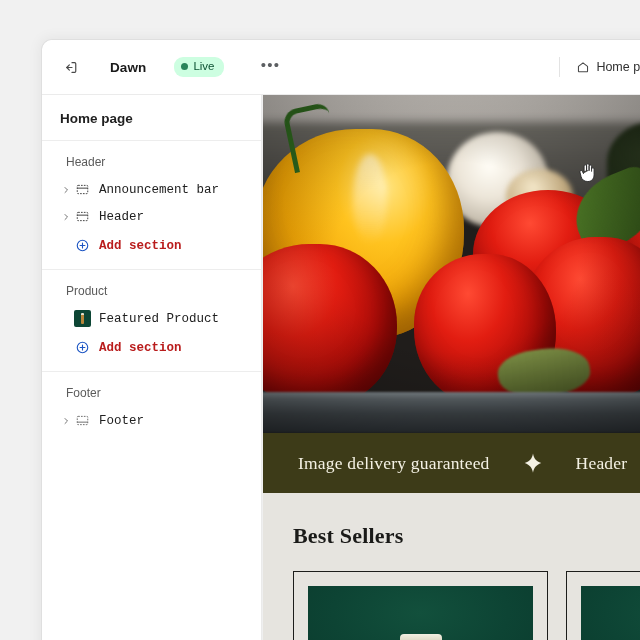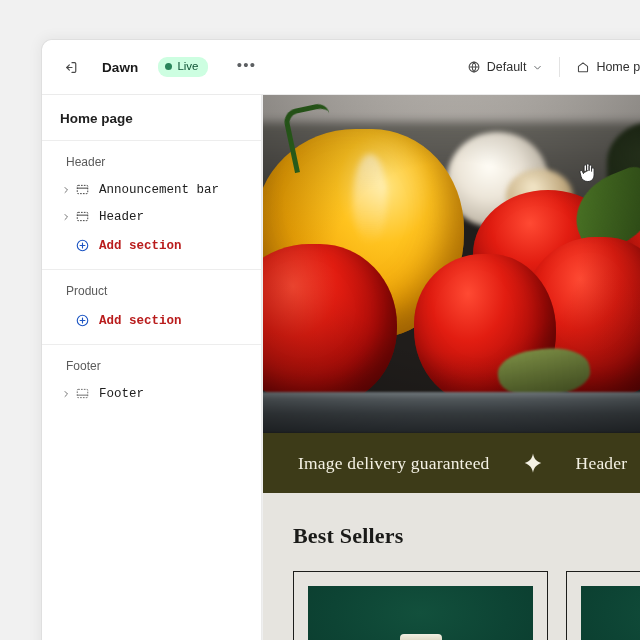--- a/index.html
+++ b/index.html
@@ -26,21 +26,21 @@
   #topbar {
     position: relative;
     height: 55px;
     background: #fff;
     border-bottom: 1px solid #ebebeb;
     display: flex;
     align-items: center;
     padding: 0 14px 0 16px;
     border-top-left-radius: 10px;
   }
-  .tb-left { display: flex; align-items: center; gap: 20px; }
+  .tb-left { display: flex; align-items: center; gap: 28px; }
   .icon-btn {
     width: 24px; height: 24px;
     display: flex; align-items: center; justify-content: center;
     border-radius: 5px;
     color: #4a4a4a;
   }
   .theme-name {
     font-size: 13.5px;
     font-weight: 600;
     color: #1a1a1a;
@@ -405,34 +405,20 @@
       </div>
       <span class="theme-name">Dawn</span>
       <span class="live-badge">
         <span class="live-dot"></span>
         <span>Live</span>
       </span>
       <div class="ellipsis-btn">•••</div>
     </div>
 
     <div class="tb-right">
-      <div class="tb-chip">
-        <span style="display:flex">
-          <svg width="14" height="14" viewBox="0 0 20 20" fill="none" stroke="#4a4a4a" stroke-width="1.5">
-            <circle cx="10" cy="10" r="7"></circle>
-            <path d="M3 10h14M10 3c2 2.4 2.6 5 2.6 7s-.6 4.6-2.6 7c-2-2.4-2.6-5-2.6-7S8 5.4 10 3z"></path>
-          </svg>
-        </span>
-        <span>Default</span>
-        <span class="chev">
-          <svg width="11" height="11" viewBox="0 0 20 20" fill="none" stroke="#5c5f62" stroke-width="1.7" stroke-linecap="round" stroke-linejoin="round">
-            <path d="M5 8l5 5 5-5"></path>
-          </svg>
-        </span>
-      </div>
       <div class="tb-sep"></div>
       <div class="tb-chip">
         <span style="display:flex">
           <svg width="14" height="14" viewBox="0 0 20 20" fill="none" stroke="#4a4a4a" stroke-width="1.5" stroke-linejoin="round">
             <path d="M3.5 9.2 10 4l6.5 5.2V16a.8.8 0 0 1-.8.8H4.3a.8.8 0 0 1-.8-.8z"></path>
           </svg>
         </span>
         <span>Home page</span>
       </div>
     </div>
@@ -488,20 +474,25 @@
           </span>
           <span class="sb-label">Add section</span>
         </div>
       </div>
 
       <div class="sb-group">
         <div class="sb-group-title">Product</div>
 
 
 
+        <div class="sb-item">
+          <span class="sb-caret empty"></span>
+          <span class="sb-thumb thumb-product"></span>
+          <span class="sb-label">Featured Product</span>
+        </div>
 
         <div class="sb-add">
           <span class="plus">
             <svg width="15" height="15" viewBox="0 0 20 20" fill="none" stroke="#1d56c4" stroke-width="1.5" stroke-linecap="round">
               <circle cx="10" cy="10" r="7"></circle>
                 <path d="M10 6.8v6.4M6.8 10h6.4"></path>
             </svg>
           </span>
           <span class="sb-label">Add section</span>
         </div>

